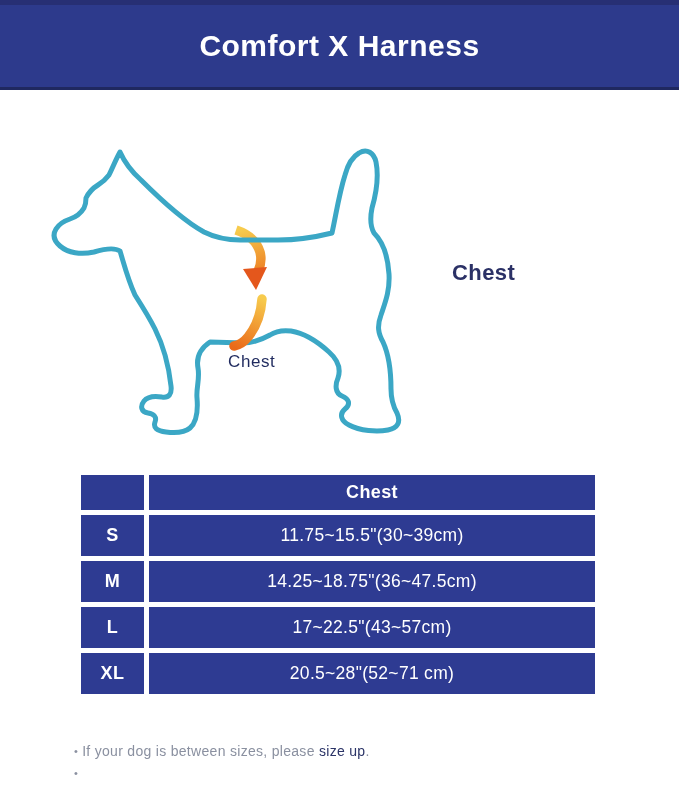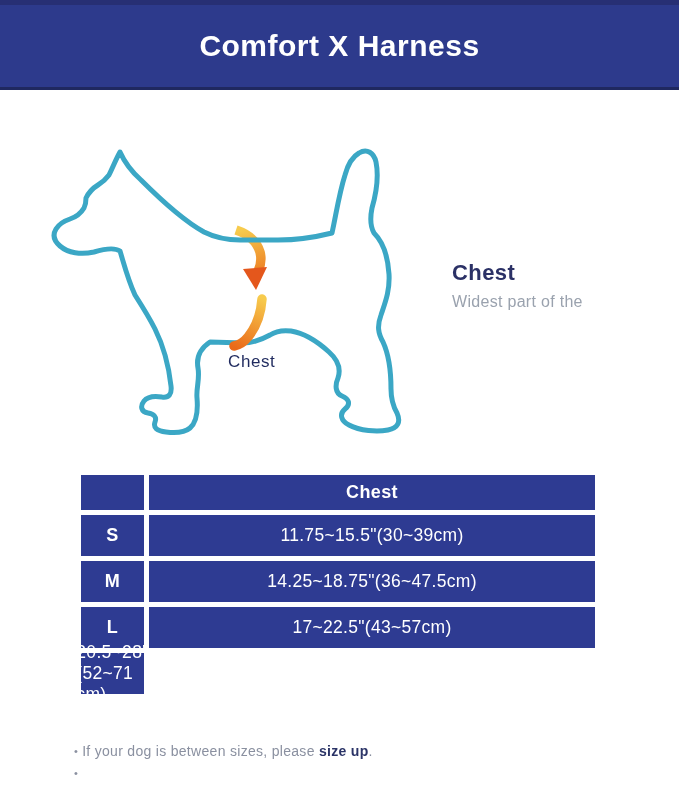--- a/index.html
+++ b/index.html
@@ -105,21 +105,21 @@
   }
   .footnote .dot {
     font-size: 11px;
     margin-right: 4px;
     color: #8a90a0;
     position: relative;
     top: -1px;
   }
   .footnote b {
     color: #2b3467;
-    font-weight: 700;
+    font-weight: 400;
     text-align: center;
   }
 </style>
 </head>
 <body>
 
 <div id="page">
 
   <div class="header-bar">
     <div class="header-title">Comfort X Harness</div>
@@ -190,37 +190,37 @@
          C 73 37 76 29 80 22 Z" fill="none" stroke-width="5" stroke-linejoin="round" stroke-linecap="round" stroke="#3ba7c5"></path>
 
     <path d="M 222 169 C 221 183 217 196 208 207 C 204 212 199 215 194 216" fill="none" stroke="url(#gB)" stroke-width="9.5" stroke-linecap="round"></path>
   </svg>
 
   <div class="chest-diagram-label">Chest</div>
 
   <div class="chest-callout">
     <div class="callout-title">Chest</div>
     <div class="callout-desc">
-      <div>Widest part of the</div>
     </div>
   </div>
 
   <div class="size-table">
     <div class="cell head"></div>
     <div class="cell head">Chest</div>
 
     <div class="cell size">S</div>
     <div class="cell value">11.75~15.5"(30~39cm)</div>
 
     <div class="cell size">M</div>
     <div class="cell value">14.25~18.75"(36~47.5cm)</div>
 
     <div class="cell size">L</div>
     <div class="cell value">17~22.5"(43~57cm)</div>
 
+    <div class="cell size">XL</div>
     <div class="cell value">20.5~28"(52~71 cm)</div>
   </div>
 
   <div class="footnotes">
     <div class="footnote">
       <span class="dot">•</span>
       <span><span>If your dog is between sizes, please </span><b>size up</b><span>.</span></span>
     </div>
     <div class="footnote">
       <span class="dot">•</span>

